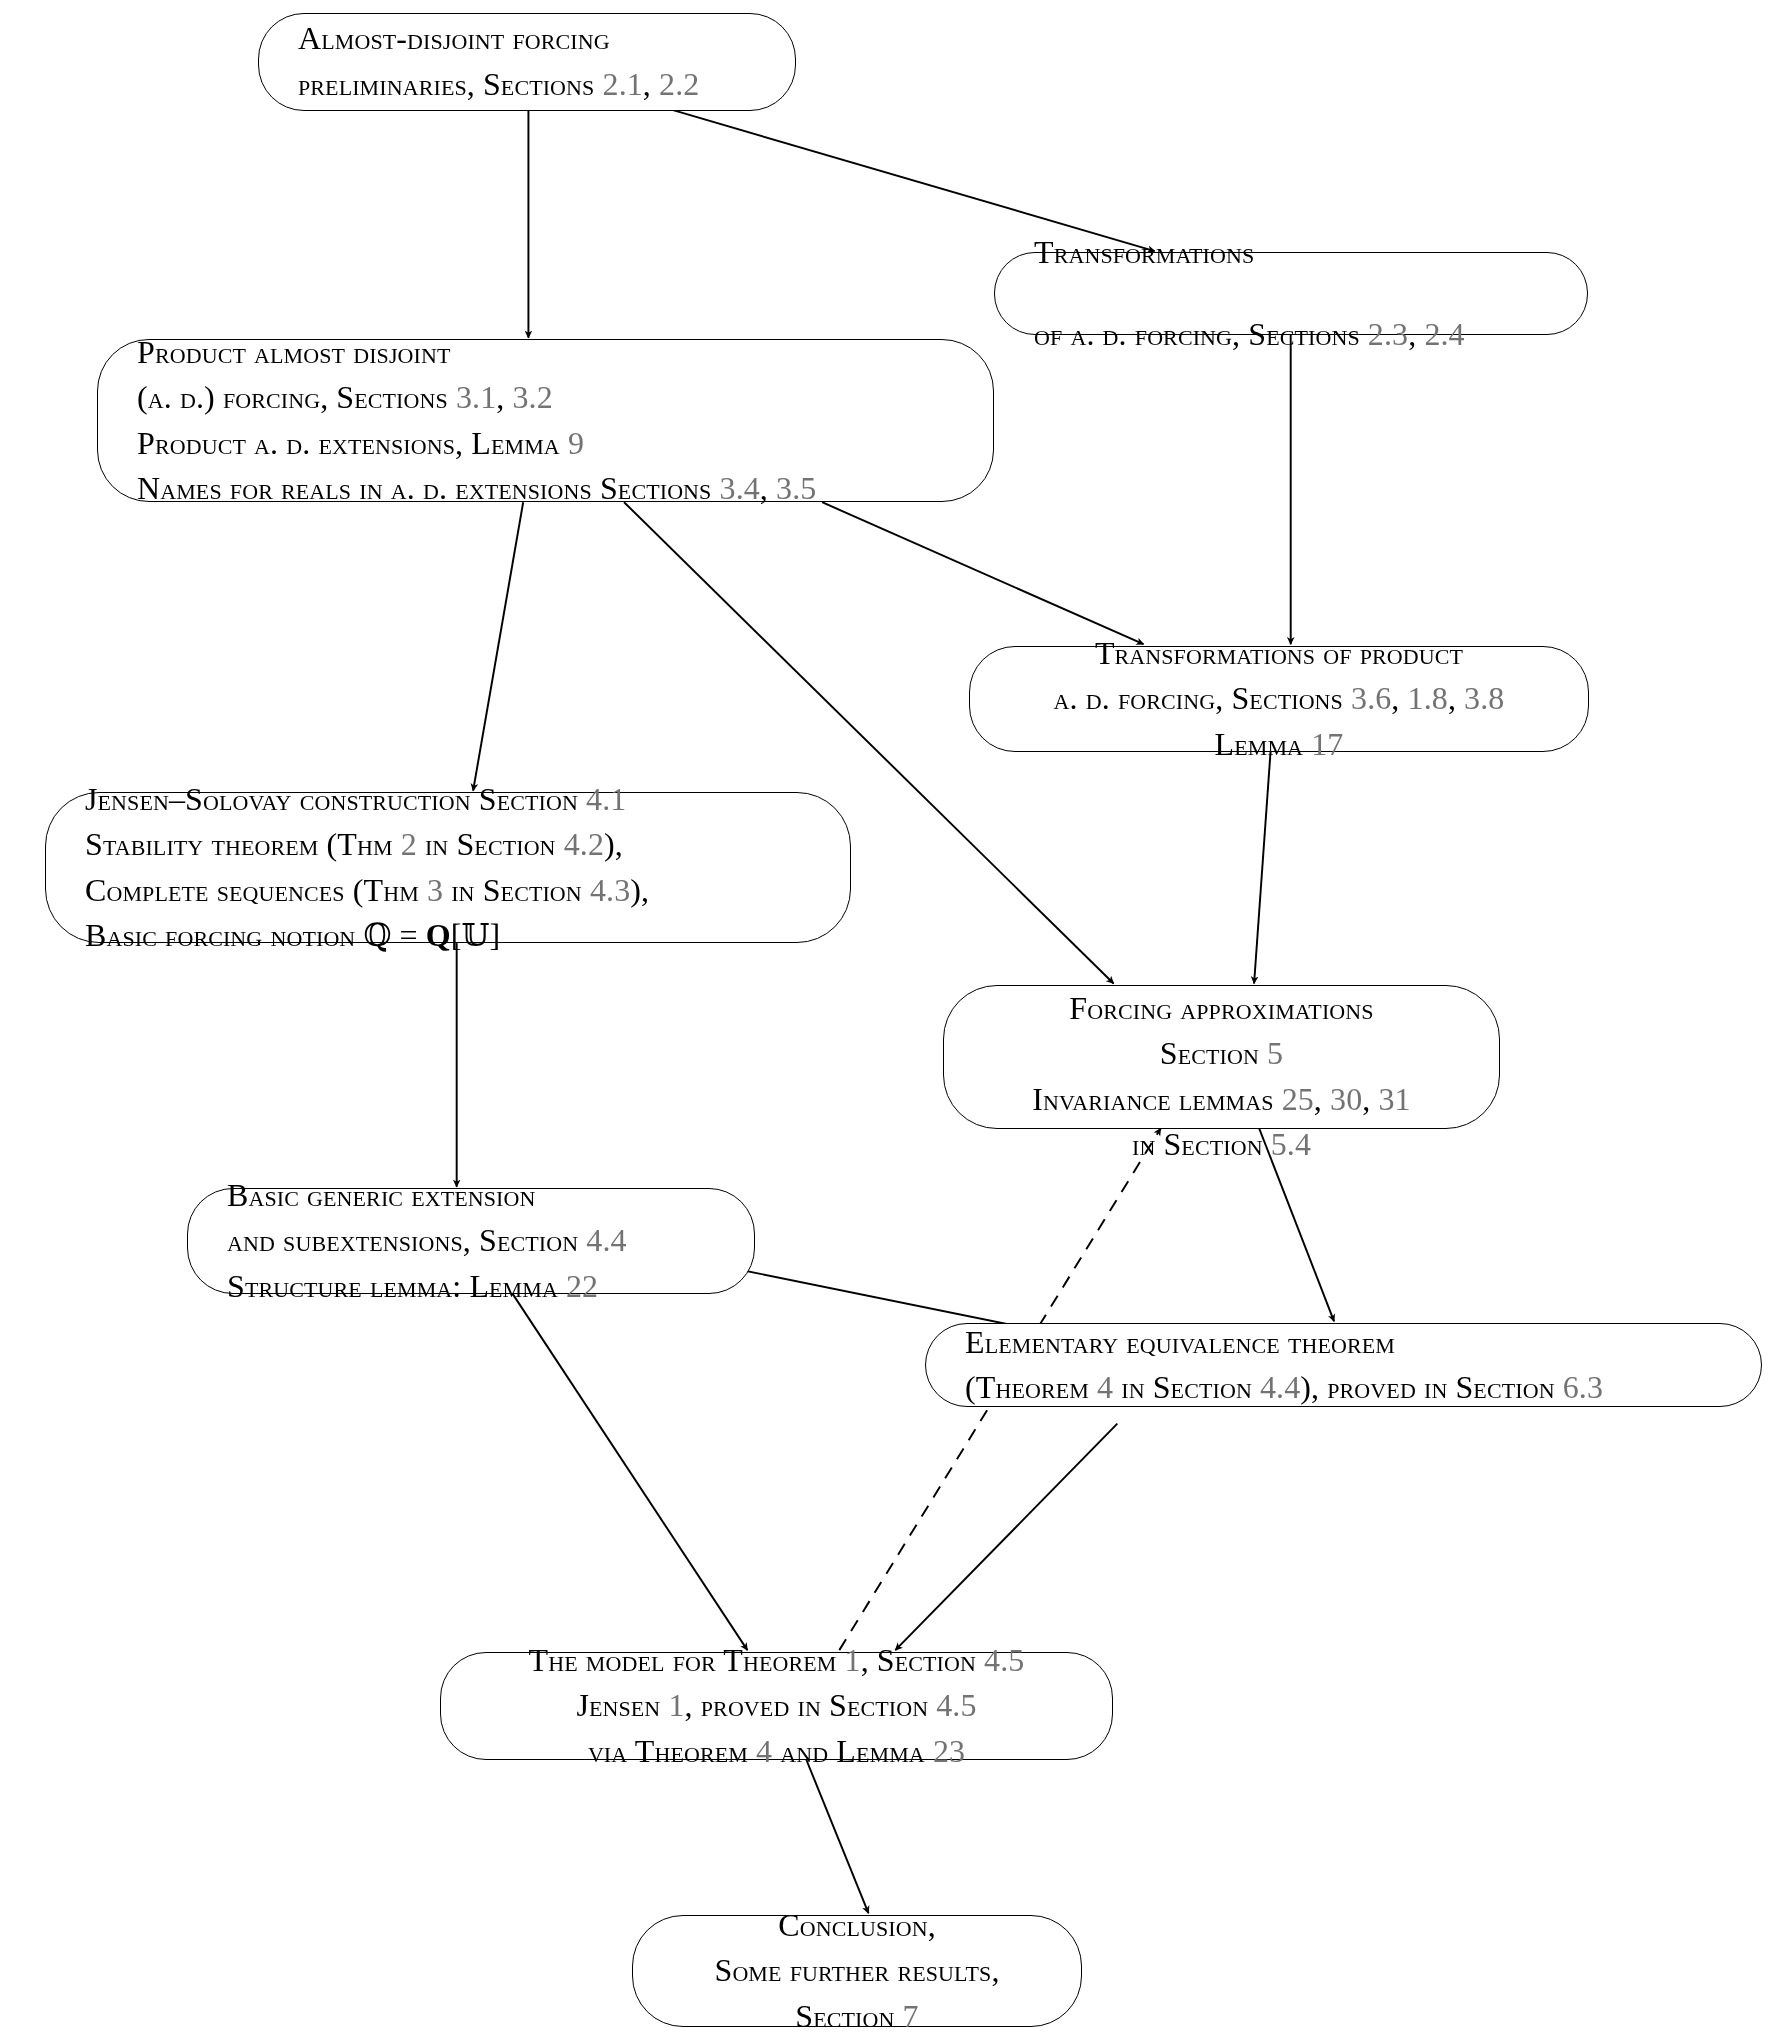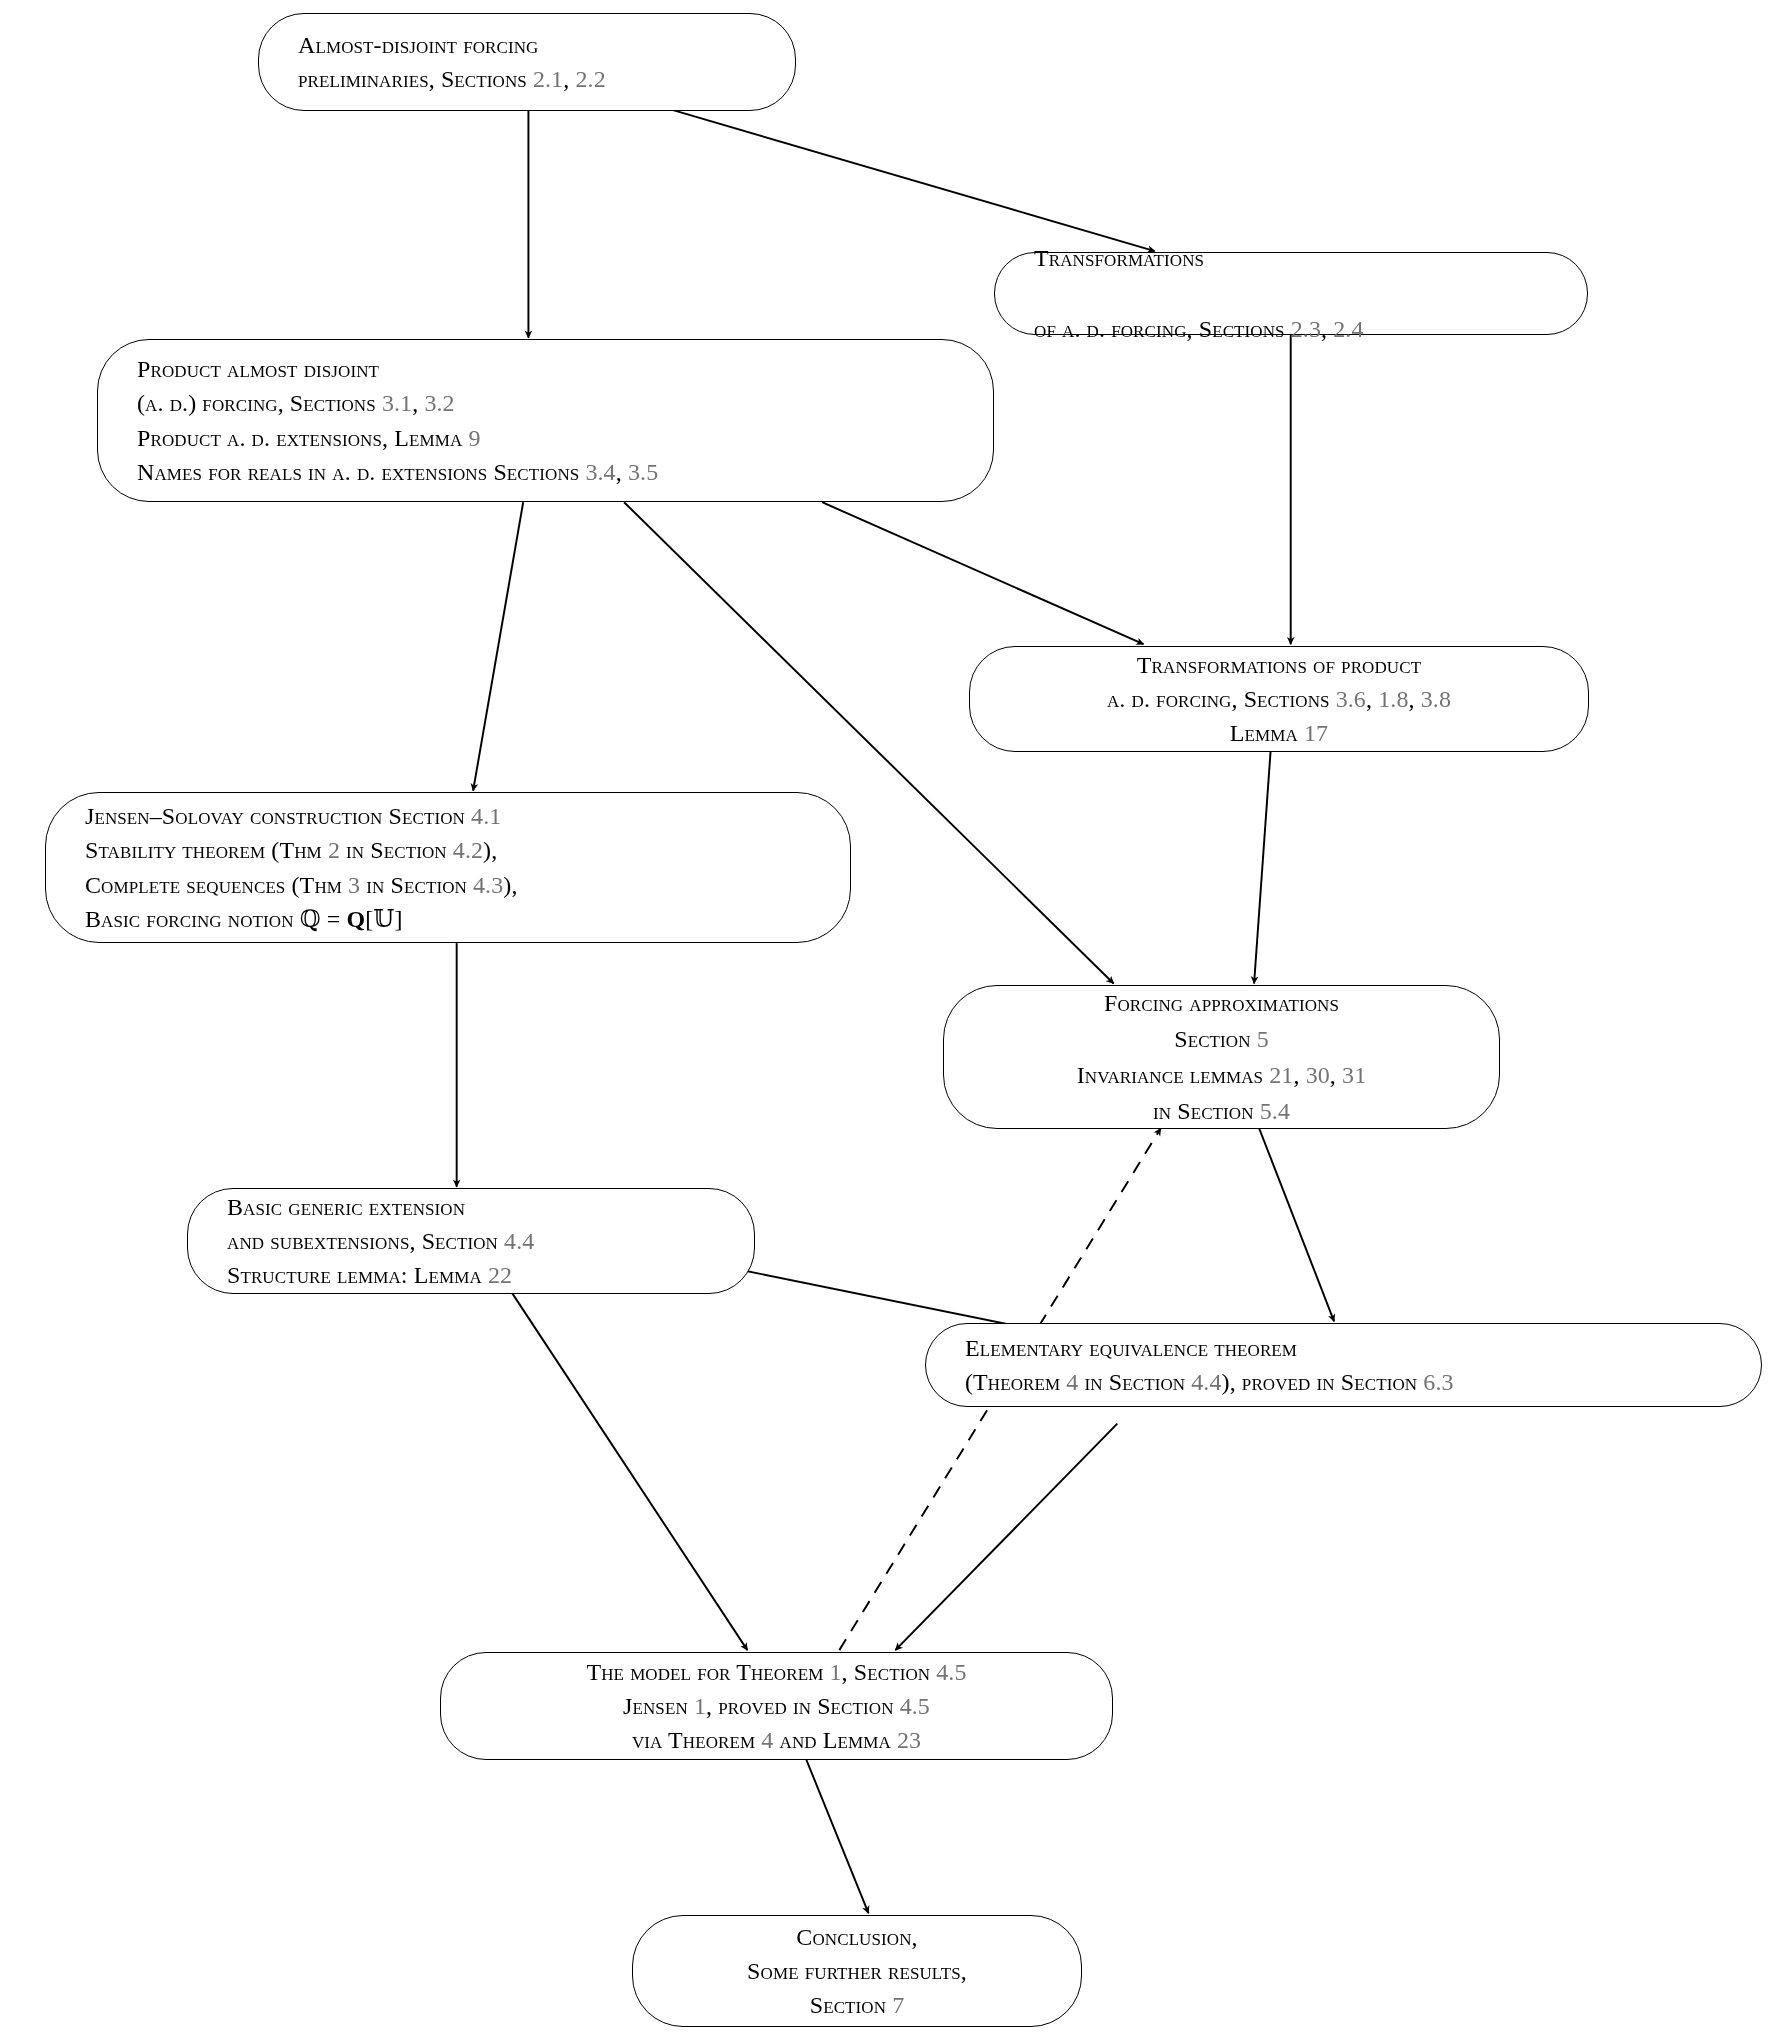--- a/index.html
+++ b/index.html
@@ -33,21 +33,21 @@
     background: #ffffff;
     display: flex;
     flex-direction: column;
     justify-content: center;
     z-index: 2;
   }
   .node .line {
     font-variant: small-caps;
     font-feature-settings: "smcp" 1;
     color: #000000;
-    font-size: 24px;
+    font-size: 32px;
     line-height: 1.42;
     white-space: nowrap;
     letter-spacing: 0.1px;
   }
   .align-left  { text-align: left; }
   .align-center{ text-align: center; }
   .pad-l { padding-left: 39px; padding-right: 22.4px; }
   .pad-c { padding-left: 25.4px; padding-right: 25.4px; }
   .ref {
     color: #737373;
@@ -142,21 +142,21 @@
   <div class="node" style="left:45px; top:792px; width:806px; height:151px; border-radius:54px;">
     <div class="line align-left pad-l"><span>Jensen–Solovay construction Section </span><span class="ref">4.1</span></div>
     <div class="line align-left pad-l"><span>Stability theorem (Thm </span><span class="ref">2</span><span> in Section </span><span class="ref">4.2</span><span>),</span></div>
     <div class="line align-left pad-l"><span>Complete sequences (Thm </span><span class="ref">3</span><span> in Section </span><span class="ref">4.3</span><span>),</span></div>
     <div class="line align-left pad-l"><span>Basic forcing notion </span><span class="bb">ℚ</span><span class="math"> = </span><span class="bold">Q</span><span class="math">[</span><span class="bb">𝕌</span><span class="math">]</span></div>
   </div>
 
   <div class="node" style="left:943px; top:985px; width:557px; height:144px; border-radius:54px;justify-content:space-between;">
     <div class="line align-center pad-c"><span>Forcing approximations</span></div>
     <div class="line align-center pad-c"><span>Section </span><span class="ref">5</span></div>
-    <div class="line align-center pad-c"><span>Invariance lemmas </span><span class="ref">21</span><span>, </span><span class="ref">30</span><span>, </span><span class="ref">31</span></div>
+    <div class="line align-center pad-c"><span>Invariance lemmas </span><span class="ref">25</span><span>, </span><span class="ref">30</span><span>, </span><span class="ref">31</span></div>
     <div class="line align-center pad-c"><span>in Section </span><span class="ref">5.4</span></div>
   </div>
 
   <div class="node" style="left:187px; top:1188px; width:568px; height:106px; border-radius:46px;">
     <div class="line align-left pad-l"><span>Basic generic extension</span></div>
     <div class="line align-left pad-l"><span>and subextensions, Section </span><span class="ref">4.4</span></div>
     <div class="line align-left pad-l"><span>Structure lemma: Lemma </span><span class="ref">22</span></div>
   </div>
 
   <div class="node" style="left:925px; top:1323px; width:837px; height:84px; border-radius:42px;">

